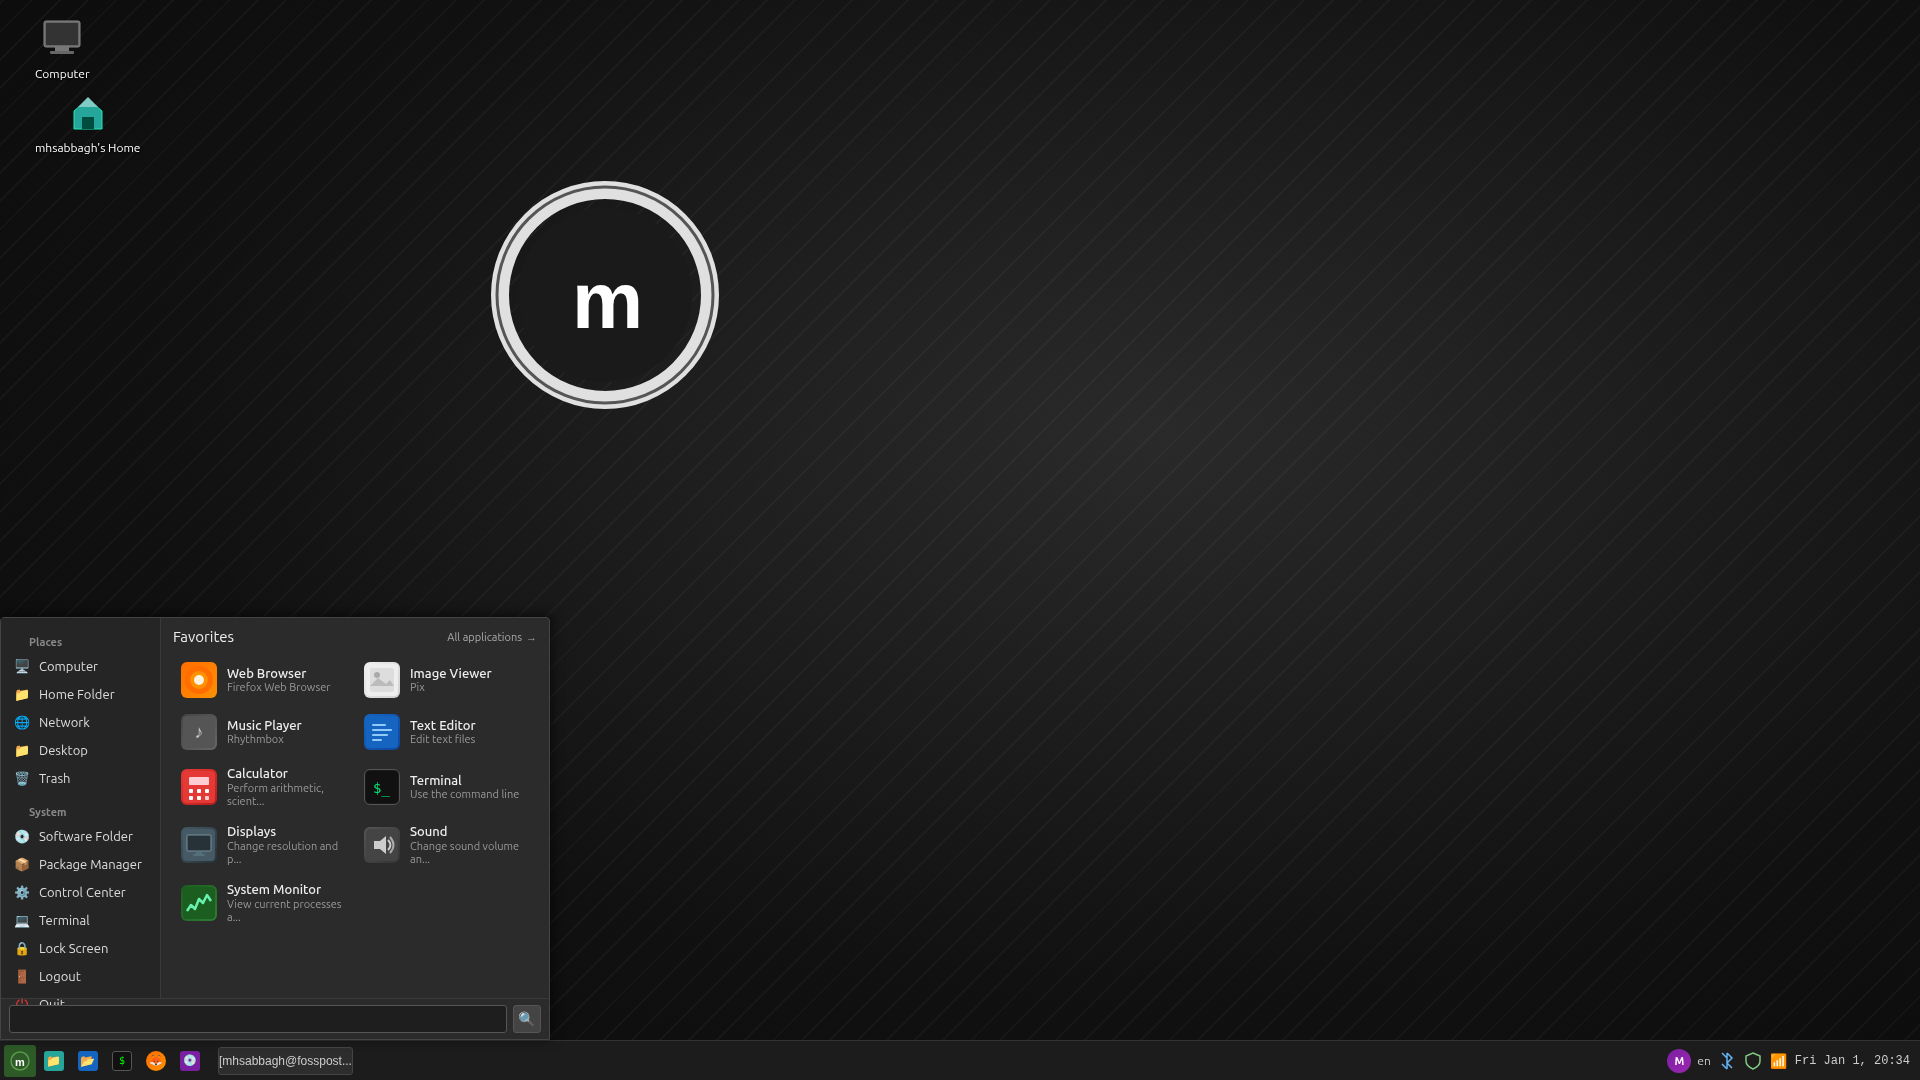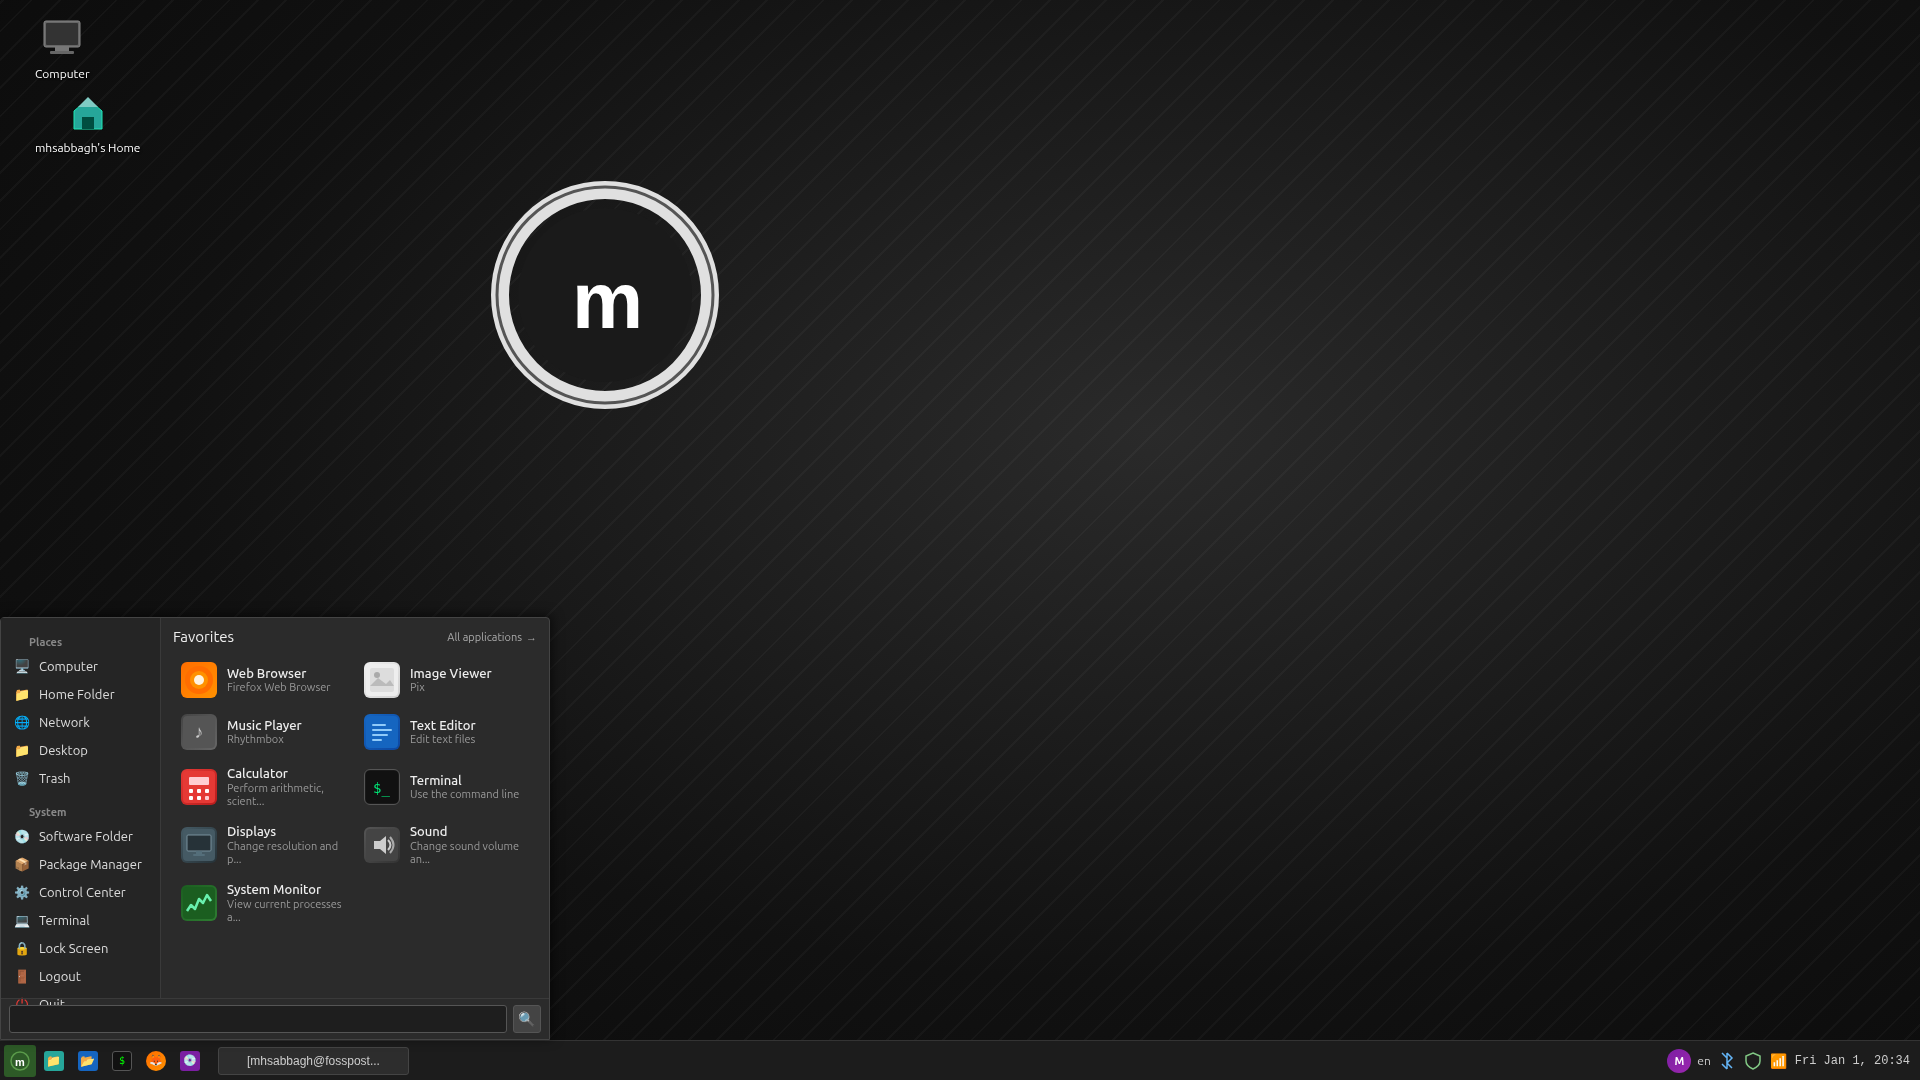--- a/index.html
+++ b/index.html
@@ -98,21 +98,21 @@
       flex: 1;
       display: flex;
       align-items: center;
       padding: 0 8px;
     }
 
     .taskbar-window-btn {
       background: rgba(255,255,255,0.08);
       border: 1px solid #444;
       color: #ccc;
-      padding: 4px 28px;
+      padding: 4px 0;
       border-radius: 3px;
       font-size: 12px;
       cursor: pointer;
       height: 28px;
     }
 
     .taskbar-right {
       display: flex;
       align-items: center;
       gap: 6px;

